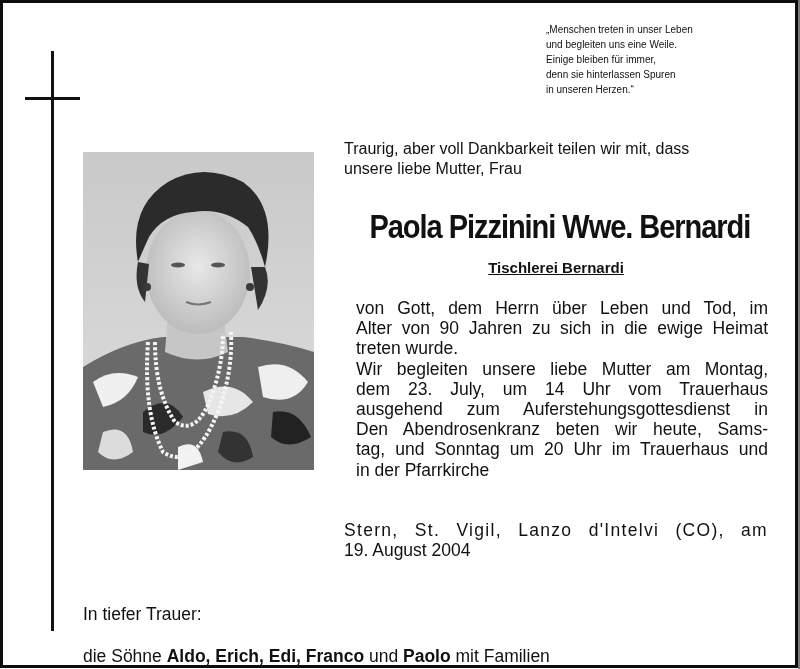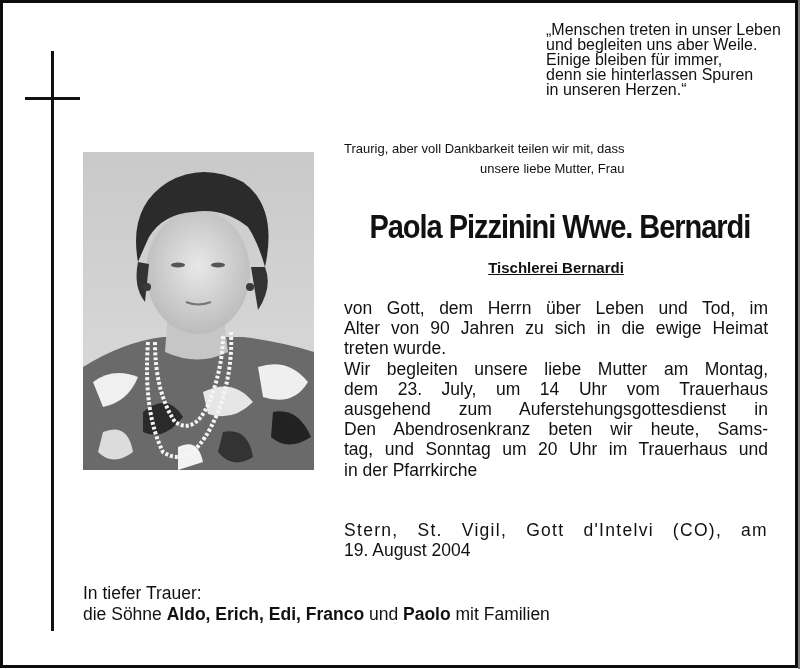--- a/index.html
+++ b/index.html
@@ -4,61 +4,61 @@
 <style>
   html, body { margin: 0; padding: 0; background: #ffffff; }
   body { width: 800px; height: 669px; position: relative; overflow: hidden;
          font-family: "Liberation Sans", sans-serif; color: #111; }
   .frame { position: absolute; left: 0; top: 0; width: 792px; height: 662px;
            border: 3px solid #0d0d0d; box-sizing: content-box; background: #fff; }
   .shadow-r { position: absolute; left: 798px; top: 0; width: 2px; height: 669px; background: #7a7a7a; }
   .cross-v { position: absolute; left: 51px; top: 51px; width: 3px; height: 580px; background: #111; }
   .cross-h { position: absolute; left: 25px; top: 97px; width: 55px; height: 3px; background: #111; }
 
-  .motto { position: absolute; left: 546px; top: 22px; font-size: 16px; line-height: 15px; color: #111; }
+  .motto { position: absolute; left: 546px; top: 22px; font-size: 10px; line-height: 15px; color: #111; }
   .motto div { white-space: nowrap; }
 
   .photo { position: absolute; left: 83px; top: 152px; width: 231px; height: 318px; overflow: hidden;
            background: linear-gradient(180deg, #cfcfcf 0%, #e2e2e2 60%, #d8d8d8 100%); }
   .photo svg { display: block; }
 
-  .intro { position: absolute; left: 344px; top: 139px; font-size: 13px; line-height: 20px; text-align: right; }
+  .intro { position: absolute; left: 344px; top: 139px; font-size: 16px; line-height: 20px; }
   .intro div { white-space: nowrap; }
 
   .name { position: absolute; left: 344px; top: 207px; width: 424px; text-align: center;
           font-size: 33px; font-weight: bold; letter-spacing: -1.2px; transform: scaleX(0.88);
           transform-origin: center; white-space: nowrap; line-height: 40px; }
   .company { position: absolute; left: 344px; top: 259px; width: 424px; text-align: center;
              font-size: 15px; font-weight: bold; white-space: nowrap; text-decoration: underline; }
 
   .body { position: absolute; left: 344px; top: 298px; width: 424px; font-size: 17.5px; line-height: 20.2px; }
-  .body .line { white-space: nowrap; text-align: justify; text-align-last: justify; }
+  .body .line { white-space: nowrap; text-align: justify; text-align-last: justify; margin-left: 12px; }
   .body .line.last { text-align-last: left; }
 
   .place { position: absolute; left: 344px; top: 520px; width: 424px; font-size: 17.5px; line-height: 20.2px; }
   .place .line1 { white-space: nowrap; text-align: justify; text-align-last: justify; letter-spacing: 1.3px; }
 
   .mourn { position: absolute; left: 83px; top: 583px; font-size: 17.5px; line-height: 20.5px; }
-  .mourn div { white-space: nowrap; }
+  .mourn div { white-space: nowrap; margin-top: 21px; }
   .mourn b { font-weight: bold; }
 </style>
 </head>
 <body>
 
 <div class="frame"></div>
 <div class="shadow-r"></div>
 
 <div>
   <div class="cross-v"></div>
   <div class="cross-h"></div>
 </div>
 
 <div class="motto">
   <div>„Menschen treten in unser Leben</div>
-  <div>und begleiten uns aber Weile.</div>
+  <div>und begleiten uns eine Weile.</div>
   <div>Einige bleiben für immer,</div>
   <div>denn sie hinterlassen Spuren</div>
   <div>in unseren Herzen.“</div>
 </div>
 
 <div class="photo" title="Portrait of elderly woman with pearl necklace (black and white)">
   <svg width="231" height="318" viewBox="0 0 231 318">
     <defs>
       <linearGradient id="bg" x1="0" y1="0" x2="0" y2="1">
         <stop offset="0" stop-color="#c9c9c9"></stop>
@@ -115,20 +115,20 @@
   <div class="line last">treten wurde.</div>
   <div class="line">Wir begleiten unsere liebe Mutter am Montag,</div>
   <div class="line">dem 23. July, um 14 Uhr vom Trauerhaus</div>
   <div class="line">ausgehend zum Auferstehungsgottesdienst in</div>
   <div class="line">Den Abendrosenkranz beten wir heute, Sams-</div>
   <div class="line">tag, und Sonntag um 20 Uhr im Trauerhaus und</div>
   <div class="line last">in der Pfarrkirche</div>
 </div>
 
 <div class="place">
-  <div class="line1">Stern, St. Vigil, Gott d'Intelvi (CO), am</div>
+  <div class="line1">Stern, St. Vigil, Lanzo d'Intelvi (CO), am</div>
   <div>19. August 2004</div>
 </div>
 
 <div class="mourn">
   <div>In tiefer Trauer:</div>
   <div><span>die Söhne </span><b>Aldo, Erich, Edi, Franco</b><span> und </span><b>Paolo</b><span> mit Familien</span></div>
 </div>
 
 </body></html>

